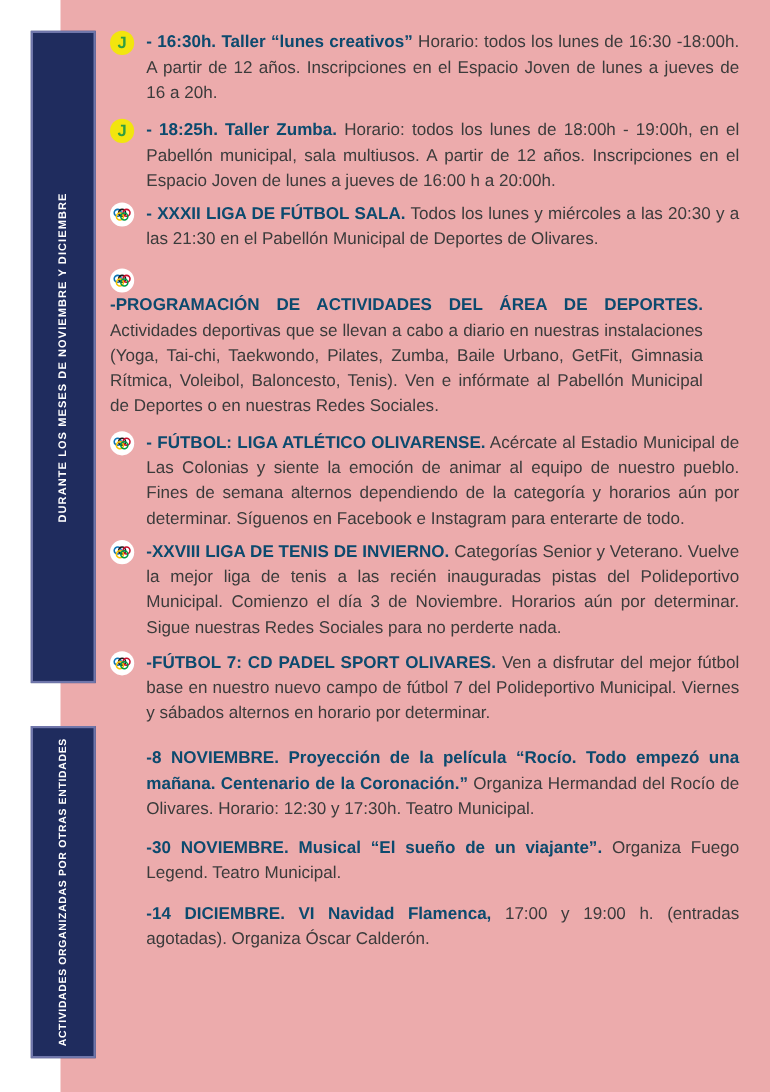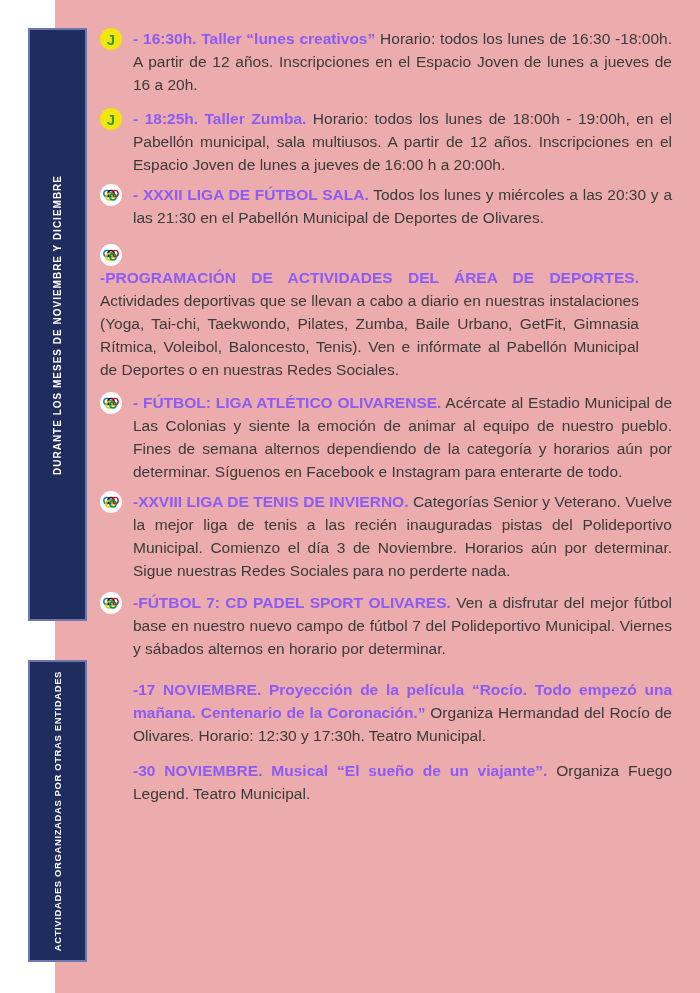--- a/index.html
+++ b/index.html
@@ -39,21 +39,21 @@
   .ring { fill:none; stroke-width:1.7; }
   .ring-blue   { stroke:#0b73b5; }
   .ring-black  { stroke:#1a1a1a; }
   .ring-red    { stroke:#c8102e; }
   .ring-yellow { stroke:#f4c300; }
   .ring-green  { stroke:#009a44; }
   .txt, .others p {
     margin:0; width:539px; font-size:15.5px; line-height:23px;
     color:#3b3b3b; text-align:justify;
   }
-  .txt b, .others b { font-weight:bold; color:#8b5cf6; }
+  .txt b, .others b { font-weight:bold; color:#0c4a6e; }
   .m1 { margin-bottom:11px; } .m2 { margin-bottom:7px; }
   .m3 { margin-bottom:14px; } .m4 { margin-bottom:10px;flex-direction:column; }
   .m5 { margin-bottom:7px; }  .m6 { margin-bottom:9px; }
   .others { position:absolute; left:133px; top:678px; width:539px; }
   .others .p1 { margin-bottom:12px; }
   .others .p2 { margin-bottom:14px; }
   .others .p3 { margin-bottom:17px; }
   .others .p4 { margin-bottom:12px; }
 </style>
 </head>
@@ -146,16 +146,17 @@
           <circle class="ring ring-yellow" cx="9.6" cy="14.2" r="3.8"></circle>
           <circle class="ring ring-green" cx="14.4" cy="14.2" r="3.8"></circle>
         </svg>
       </span>
       <p class="txt"><b>-FÚTBOL 7: CD PADEL SPORT OLIVARES.</b> <span>Ven a disfrutar del mejor fútbol base en nuestro nuevo campo de fútbol 7 del Polideportivo Municipal. Viernes y sábados alternos en horario por determinar.</span></p>
     </div>
 
   </div>
 
   <div class="others">
-    <p class="p1"><b>-17 NOVIEMBRE. Proyección de la película “Rocío. Todo empezó una mañana. Centenario de la Coronación.”</b> <span>Organiza Hermandad del Rocío de Olivares. Horario: 12:30 y 17:30h. Teatro Municipal.</span></p>
+    <p class="p1"><b>-8 NOVIEMBRE. Proyección de la película “Rocío. Todo empezó una mañana. Centenario de la Coronación.”</b> <span>Organiza Hermandad del Rocío de Olivares. Horario: 12:30 y 17:30h. Teatro Municipal.</span></p>
     <p class="p2"><b>-30 NOVIEMBRE. Musical “El sueño de un viajante”.</b> <span>Organiza Fuego Legend. Teatro Municipal.</span></p>
+    <p class="p4"><b>-14 DICIEMBRE. VI Navidad Flamenca,</b> <span>17:00 y 19:00 h. (entradas agotadas). Organiza Óscar Calderón.</span></p>
   </div>
 </div>
 
 </body></html>

